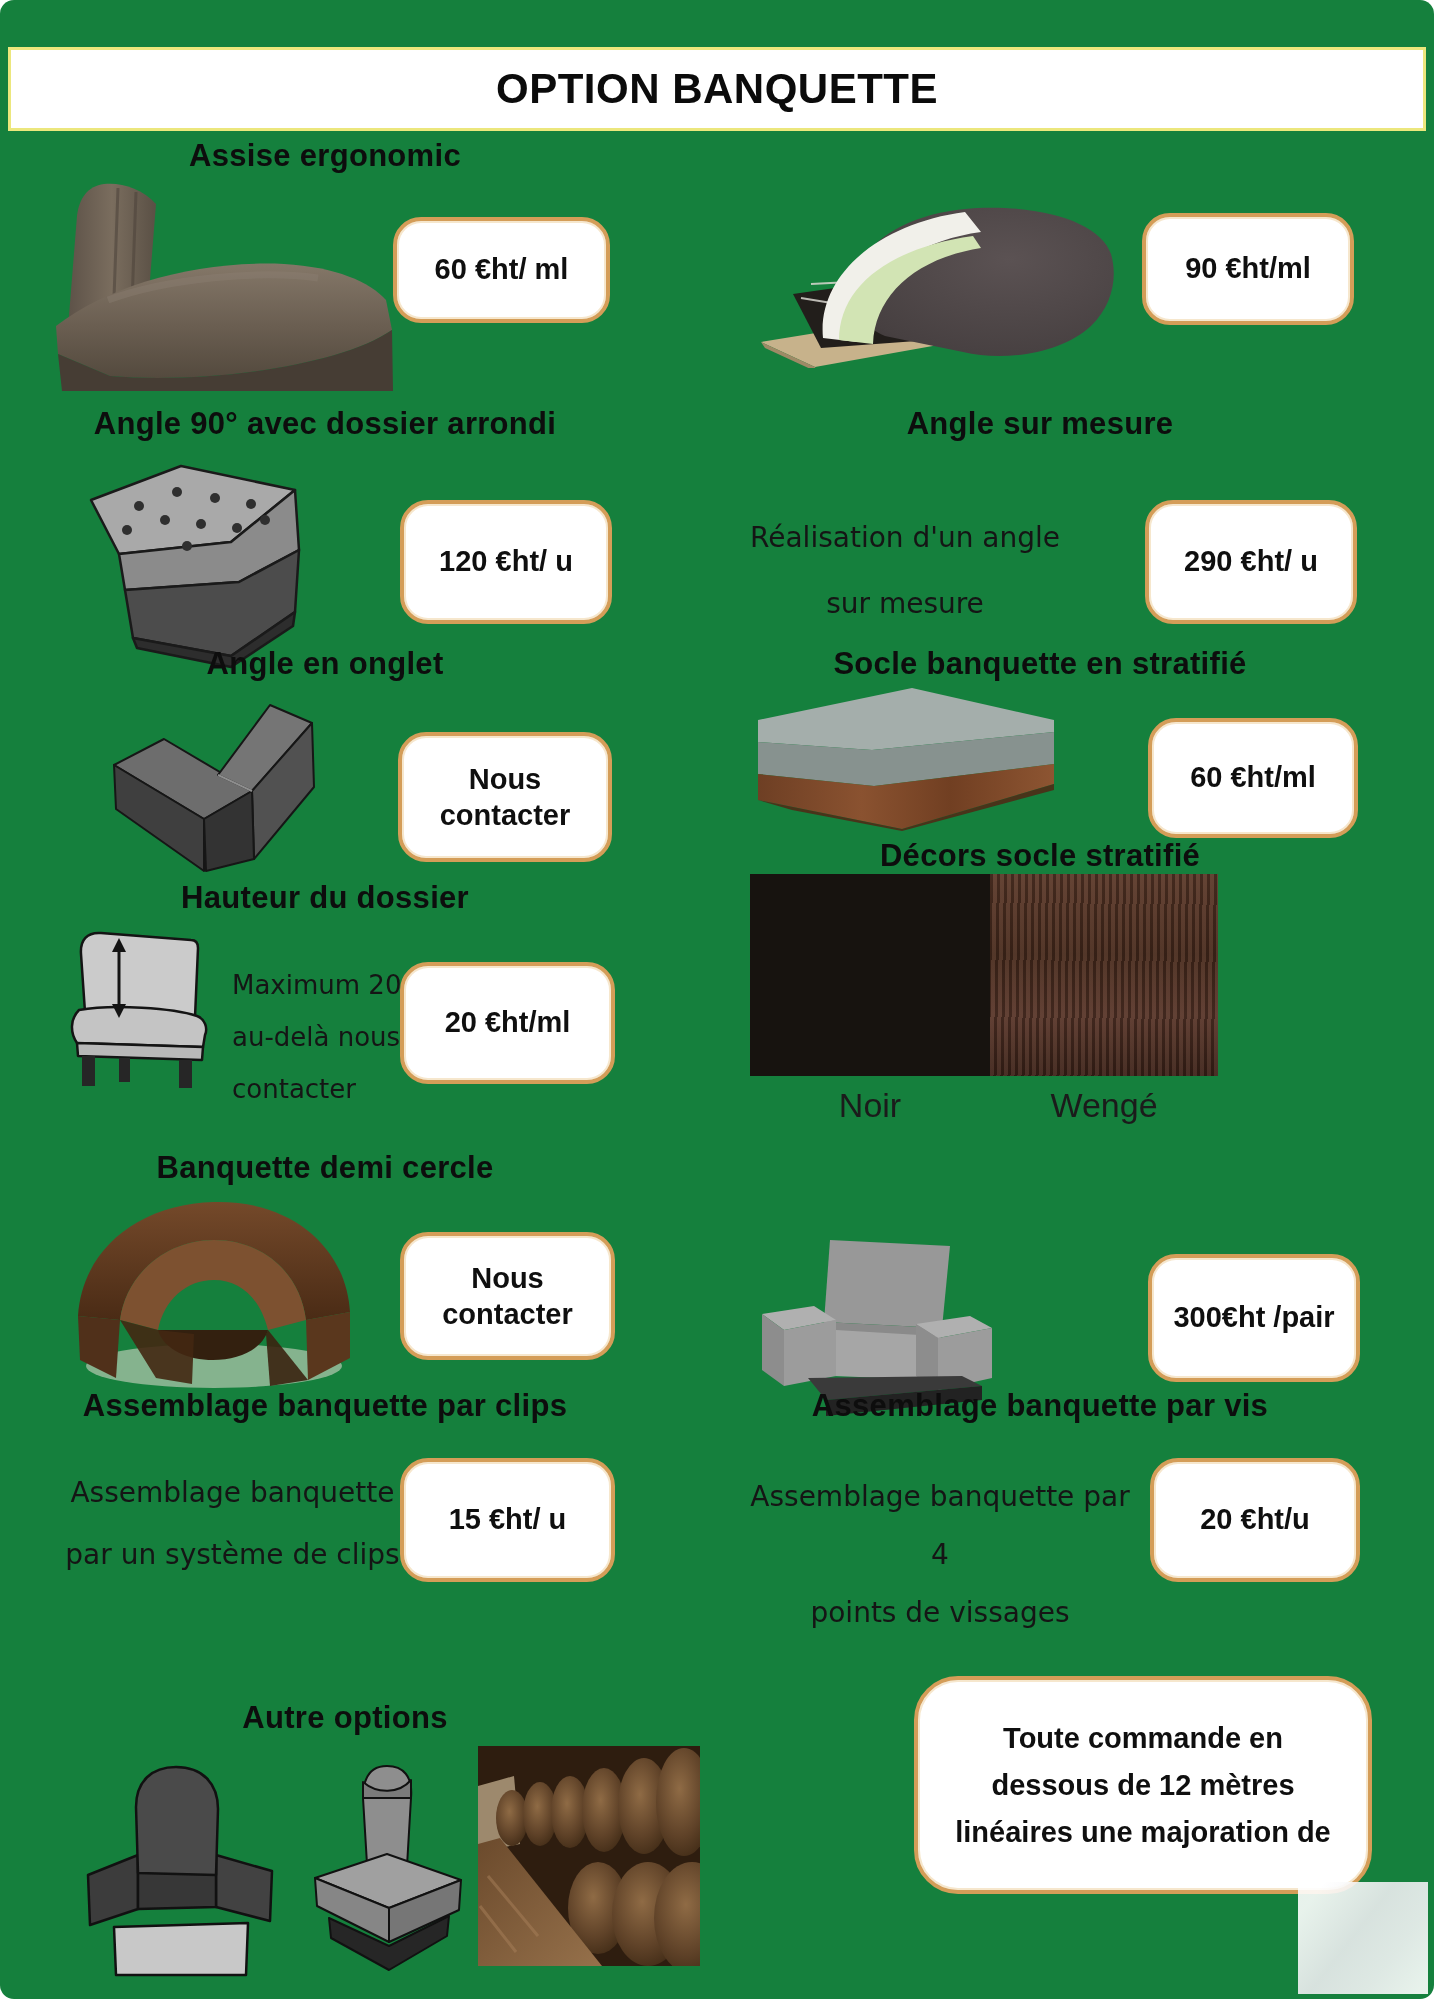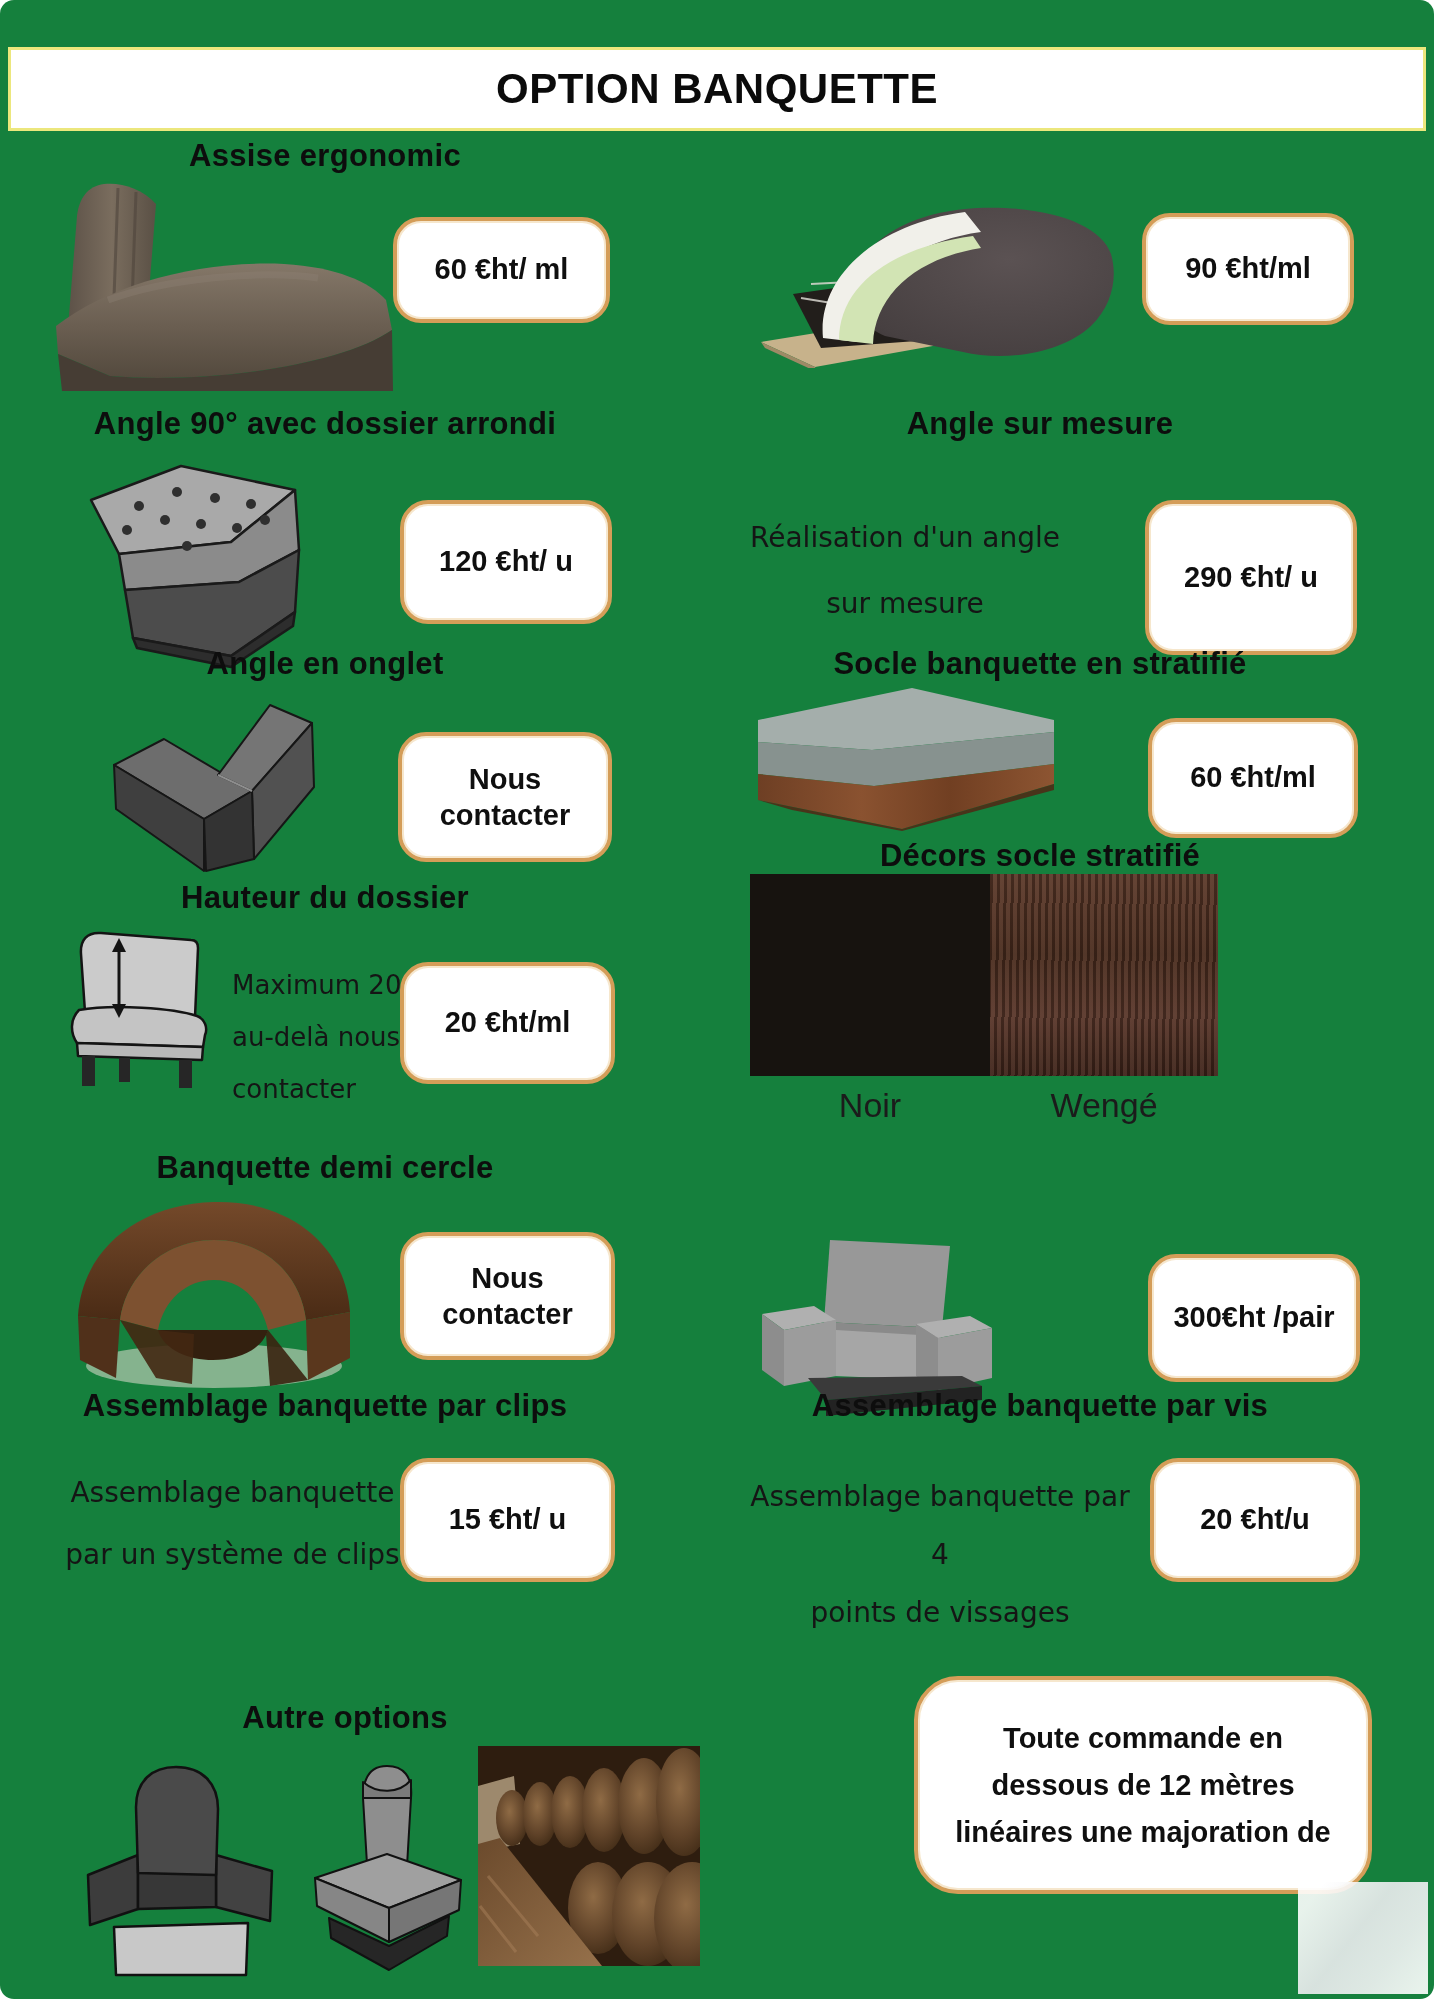--- a/index.html
+++ b/index.html
@@ -120,21 +120,21 @@
     </svg>
   </div>
   <div class="price" style="left:400px; top:500px; width:212px; height:124px;">
     <span>120 €ht/ u</span>
   </div>
 
   <div class="script center" style="left:740px; top:505px; width:330px; line-height:66px;">
     <span style="display:block;">Réalisation d'un angle</span>
     <span style="display:block;">sur mesure</span>
   </div>
-  <div class="price" style="left:1145px; top:500px; width:212px; height:155px;">
+  <div class="price" style="left:1145px; top:500px; width:212px; height:124px;">
     <span>290 €ht/ u</span>
   </div>
 
   <div class="h" style="left:5px; top:646px; width:640px;">Angle en onglet</div>
   <div class="h" style="left:730px; top:646px; width:620px;">Socle banquette en stratifié</div>
 
   <div class="img" style="left:100px; top:695px; width:250px; height:182px;">
     <svg viewBox="0 0 250 182">
       <g stroke="#161616" stroke-width="2" stroke-linejoin="round">
         <polygon points="14,70 64,44 152,96 104,124" fill="#6d6d6d"></polygon>

